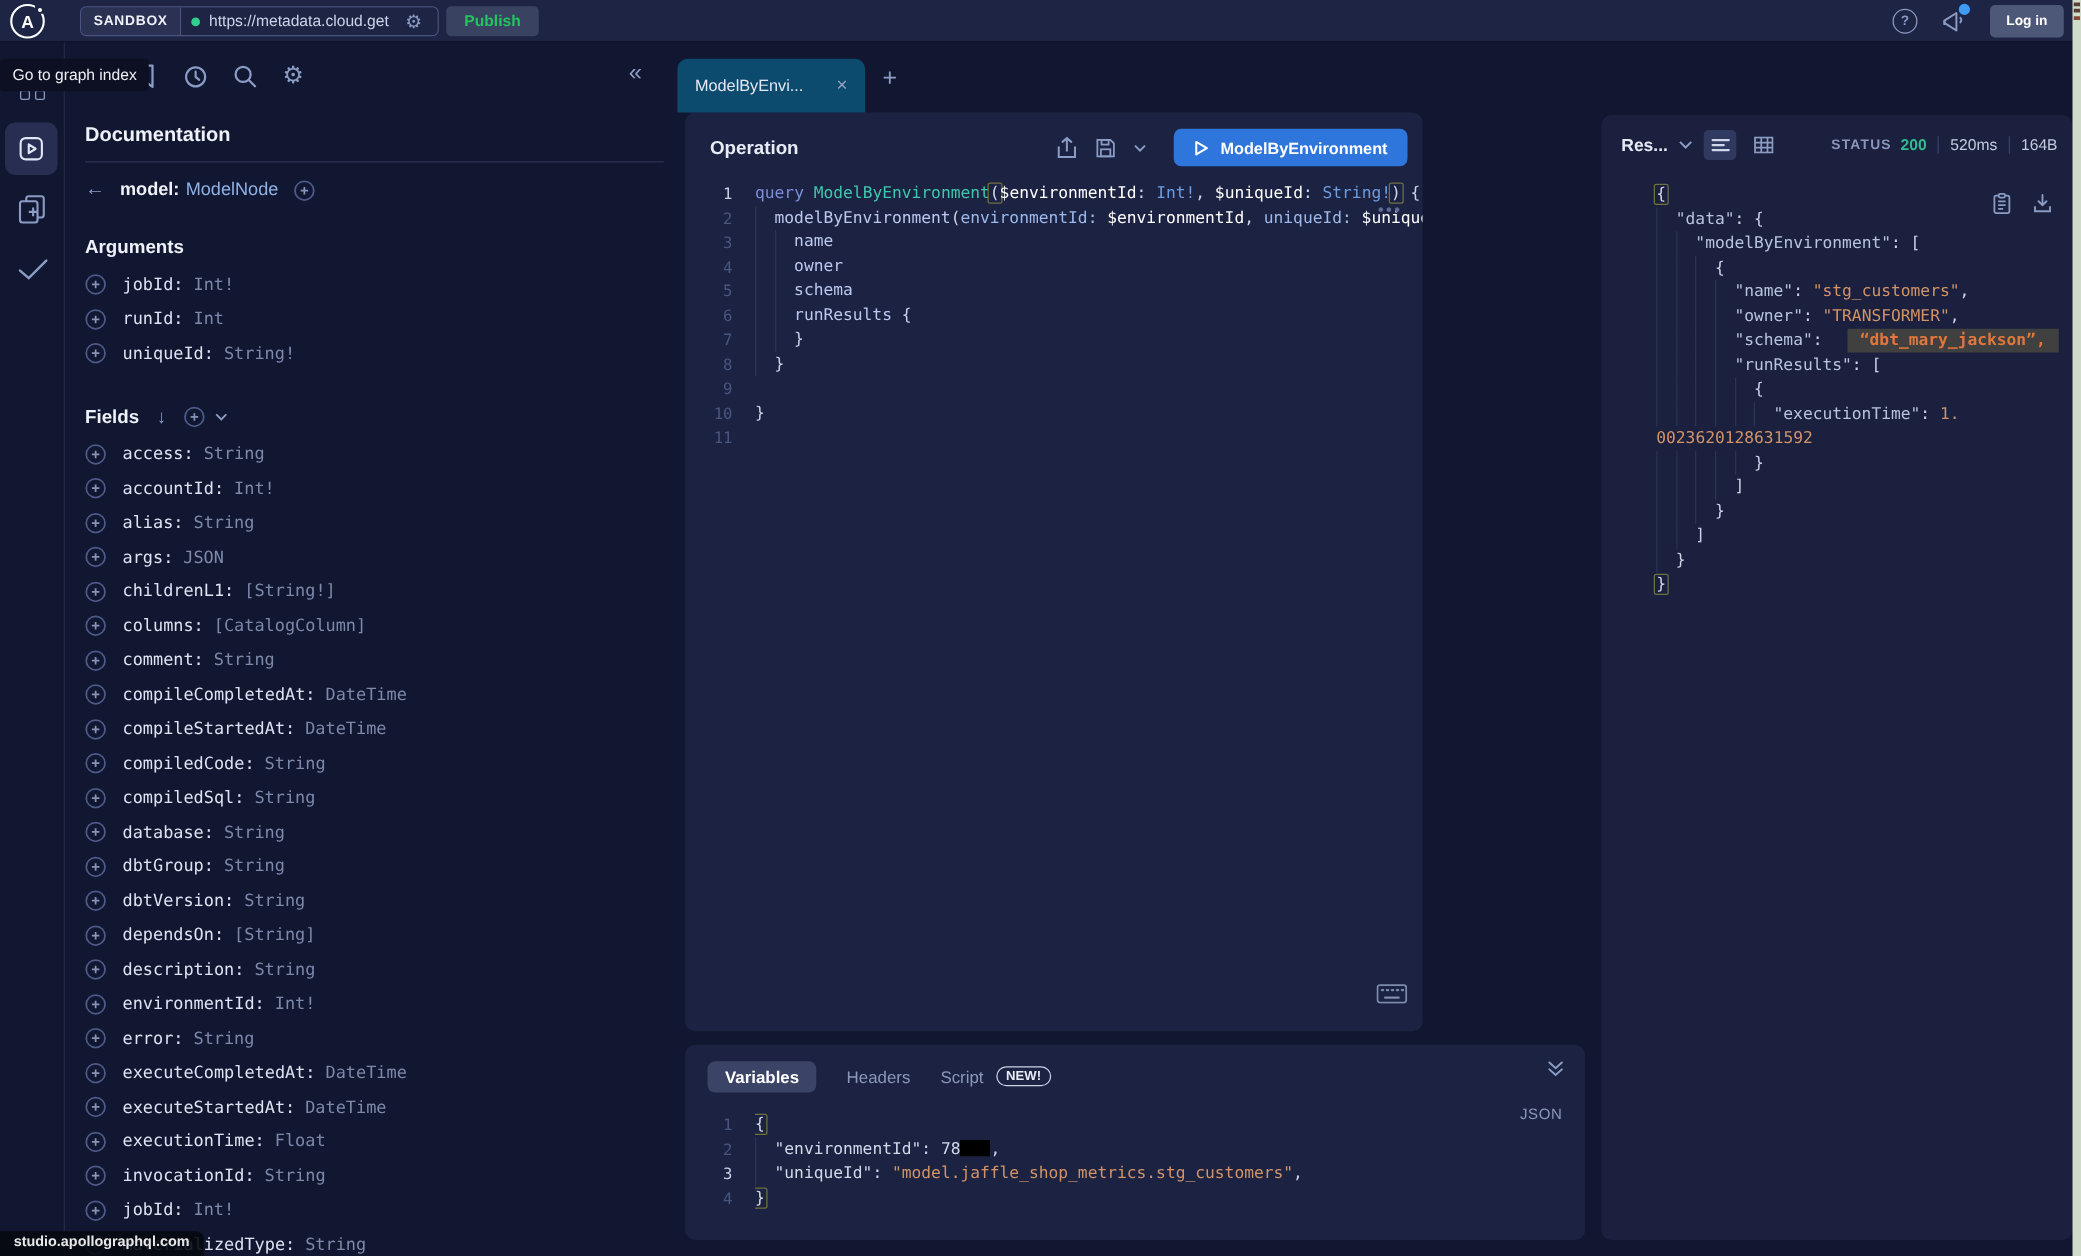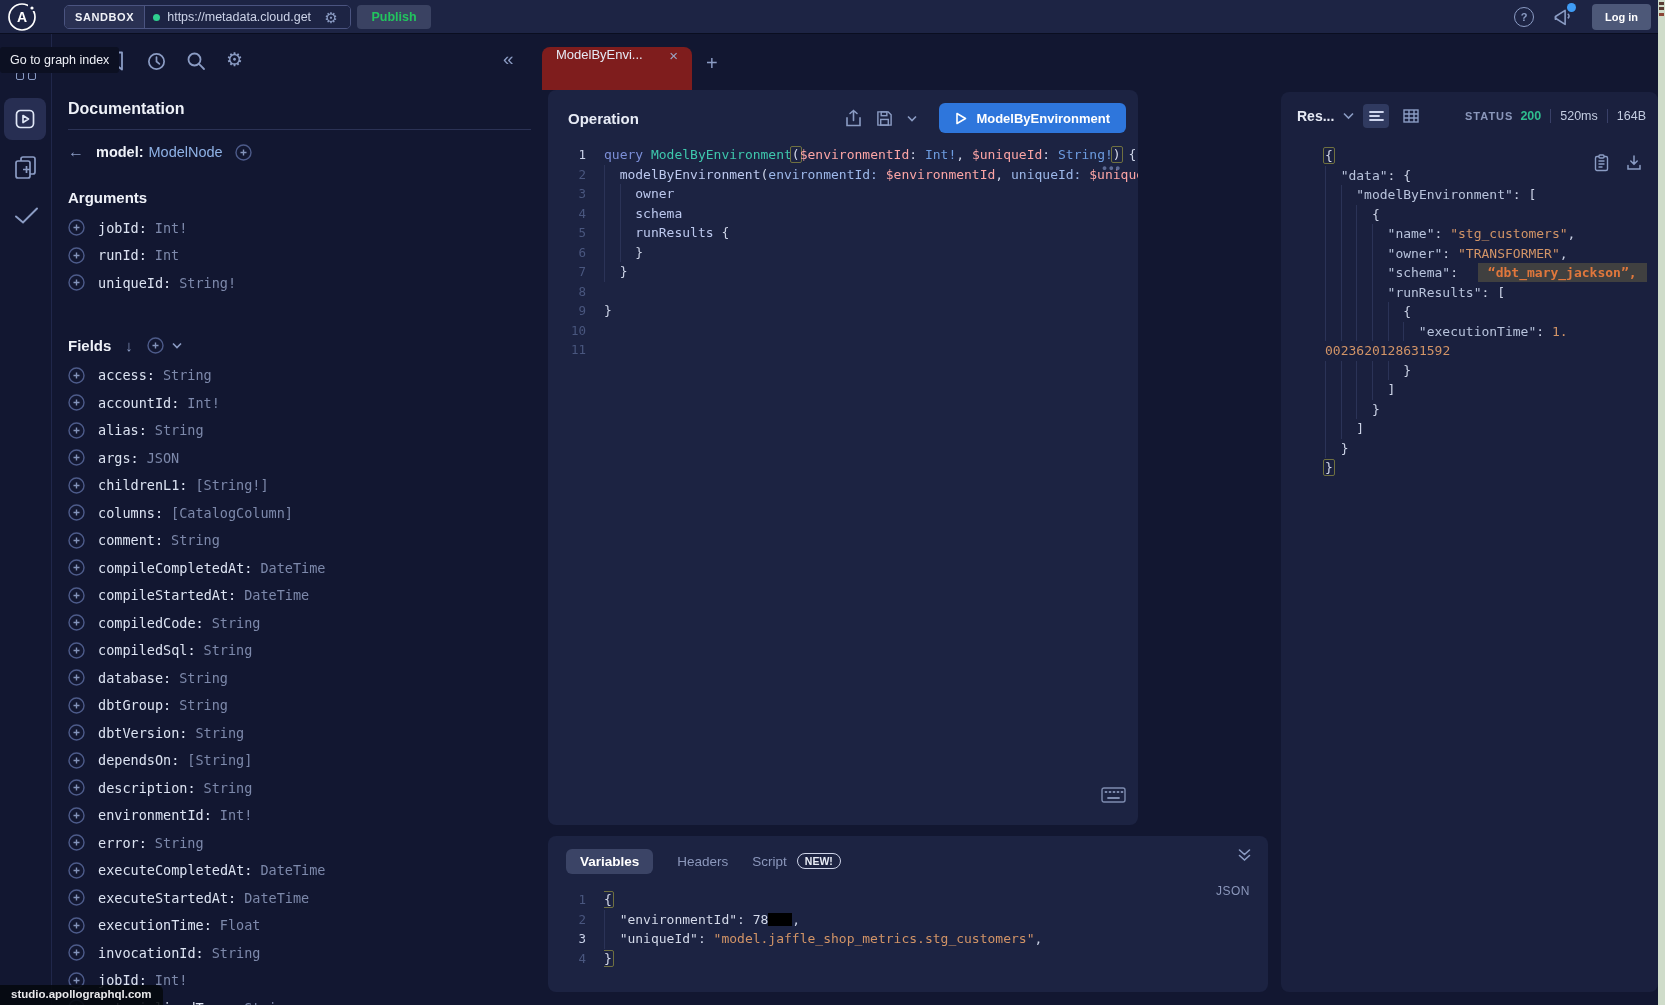--- a/index.html
+++ b/index.html
@@ -46,53 +46,53 @@
 
   
   .doc{position:absolute;left:52px;top:88px;width:493px;height:917px;padding:12px 14px 0 16px;overflow:hidden;}
   .doc-title{font-size:16px;font-weight:bold;color:#eef1f8;}
   .doc-div{border-top:1px solid #2b3255;margin-top:11px;}
   .type-row{display:flex;align-items:center;gap:12px;margin-top:13px;}
   .back-ar{font-size:16px;color:#8b9cc4;}
   .type-label{font-size:14.5px;font-weight:bold;color:#eef1f8;}
   .type-name{font-size:14.5px;color:#8fb2e6;margin-left:-7px;}
   .sec-title{font-size:15px;font-weight:bold;color:#eef1f8;margin-top:28px;}
-  .fields-head{display:flex;align-items:center;gap:14px;margin-top:40px;text-align:center;}
+  .fields-head{display:flex;align-items:center;gap:14px;margin-top:28px;text-align:center;}
   .sort-ar{color:#8b9cc4;font-size:15px;}
   .rows{margin-top:8px;}
   .drow{display:flex;align-items:center;gap:13px;height:27.5px;}
   .fname{font-family:"DejaVu Sans Mono",monospace;font-size:13.5px;color:#dce3f2;}
   .ftype{font-family:"DejaVu Sans Mono",monospace;font-size:13.5px;color:#7d89ab;}
   .pcirc{flex:0 0 auto;display:flex;}
 
   
   .op-card{position:absolute;left:548px;top:90px;width:590px;height:735px;background:#1c2342;border-radius:8px;}
-  .tab{position:absolute;left:542px;top:47px;width:150px;height:43px;background:#7f1d1d;border-radius:8px 8px 0 0;
-    display:flex;gap:24px;padding:0 14px;z-index:3;}
+  .tab{position:absolute;left:542px;top:47px;width:150px;height:43px;background:#0c4a6e;border-radius:8px 8px 0 0;
+    display:flex;align-items:center;gap:24px;padding:0 14px;z-index:3;}
   .tab-title{font-size:13px;color:#e5e9f4;white-space:nowrap;overflow:hidden;text-overflow:ellipsis;flex:1;}
   .tab-close{font-size:15px;color:#9aa5c4;}
   .new-tab{position:absolute;left:706px;top:52px;font-size:20px;color:#8b9cc4;z-index:3;}
 
   .op-head{display:flex;align-items:center;padding:13px 12px 10px 20px;}
   .op-title{font-size:15px;font-weight:bold;color:#e8ecf6;}
   .op-actions{margin-left:auto;display:flex;align-items:center;gap:14px;color:#8b9cc4;}
   .run-btn{display:flex;align-items:center;gap:9px;background:#2e76dc;border-radius:6px;height:30px;
     padding:0 16px;color:#fff;font-size:13px;font-weight:bold;margin-left:8px;}
   .op-dots{position:absolute;right:16px;top:70px;color:#5d6a94;font-size:13px;font-weight:bold;letter-spacing:2px;}
 
   
   .ed{display:flex;margin-top:2px;}
   .gut{width:56px;flex:0 0 auto;}
   .gl{height:19.5px;line-height:19.5px;text-align:right;padding-right:18px;
     font-family:"DejaVu Sans Mono",monospace;font-size:12.5px;color:#49567e;}
   .gl.act{color:#c9d1e8;}
   .codecol{flex:1;overflow:hidden;}
   .cl{height:19.5px;line-height:19.5px;white-space:pre;font-family:"DejaVu Sans Mono",monospace;font-size:13px;}
   .gd{display:inline-block;width:2ch;height:19.5px;border-left:1px solid #2b3357;vertical-align:top;}
-  .kw{color:#7c8fd8;} .op{color:#3ec7ad;} .vr{color:#fca5a5;margin-top:12px;} .ty{color:#6d9ce0;}
+  .kw{color:#7c8fd8;} .op{color:#3ec7ad;} .vr{color:#ffffff;margin-top:12px;} .ty{color:#6d9ce0;}
   .fl{color:#bcc8ee;} .ar{color:#9db8ea;} .pu{color:#ccd3e6;}
   .bx{color:#d4d9ea;border:1px solid #6f7040;border-radius:2px;padding:0 1px;margin:0 -2px;}
   .ky{color:#b8c3dc;} .st{color:#d29467;} .nu{color:#d29467;}
   .vk{color:#d3d9e9;} .vn{color:#d3d9e9;}
   .rd{background:#404040;color:#e0773c;font-weight:bold;padding:2px 10px;margin-left:12px;}
   .bb{display:inline-block;width:24px;height:13px;background:#000;vertical-align:-2px;}
   .kbd-icon{position:absolute;right:12px;bottom:22px;color:#7e8cb0;}
 
   
   .vars-card{position:absolute;left:548px;top:836px;width:720px;height:156px;background:#1c2342;border-radius:8px;
@@ -557,20 +557,21 @@
           <div class="gl">6</div>
           <div class="gl">7</div>
           <div class="gl">8</div>
           <div class="gl">9</div>
           <div class="gl">10</div>
           <div class="gl">11</div>
         </div>
       <div class="codecol" id="op-code">
           <div class="cl"><span class="kw">query </span><span class="op">ModelByEnvironment</span><span class="bx">(</span><span class="vr">$environmentId</span><span class="pu">: </span><span class="ty">Int!</span><span class="pu">, </span><span class="vr">$uniqueId</span><span class="pu">: </span><span class="ty">String!</span><span class="bx">)</span><span class="pu"> {</span></div>
           <div class="cl"><span class="gd"></span><span class="fl">modelByEnvironment</span><span class="pu">(</span><span class="ar">environmentId: </span><span class="vr">$environmentId</span><span class="pu">, </span><span class="ar">uniqueId: </span><span class="vr">$uniqueId</span><span class="pu">) {</span></div>
+          <div class="cl"><span class="gd"></span><span class="gd"></span><span class="fl">name</span></div>
           <div class="cl"><span class="gd"></span><span class="gd"></span><span class="fl">owner</span></div>
           <div class="cl"><span class="gd"></span><span class="gd"></span><span class="fl">schema</span></div>
           <div class="cl"><span class="gd"></span><span class="gd"></span><span class="fl">runResults </span><span class="pu">{</span></div>
           <div class="cl"><span class="gd"></span><span class="gd"></span><span class="pu">}</span></div>
           <div class="cl"><span class="gd"></span><span class="pu">}</span></div>
           <div class="cl"></div>
           <div class="cl"><span class="pu">}</span></div>
         </div>
     </div>
     <div class="kbd-icon">

